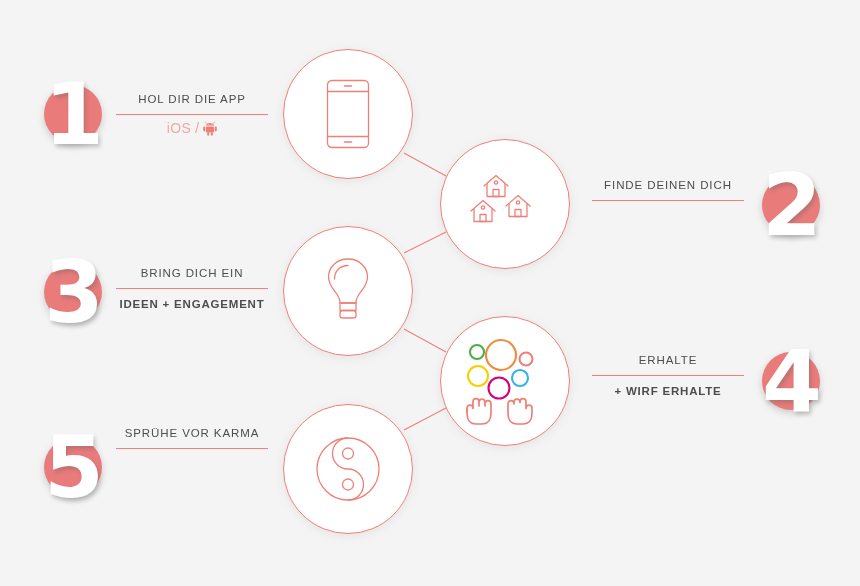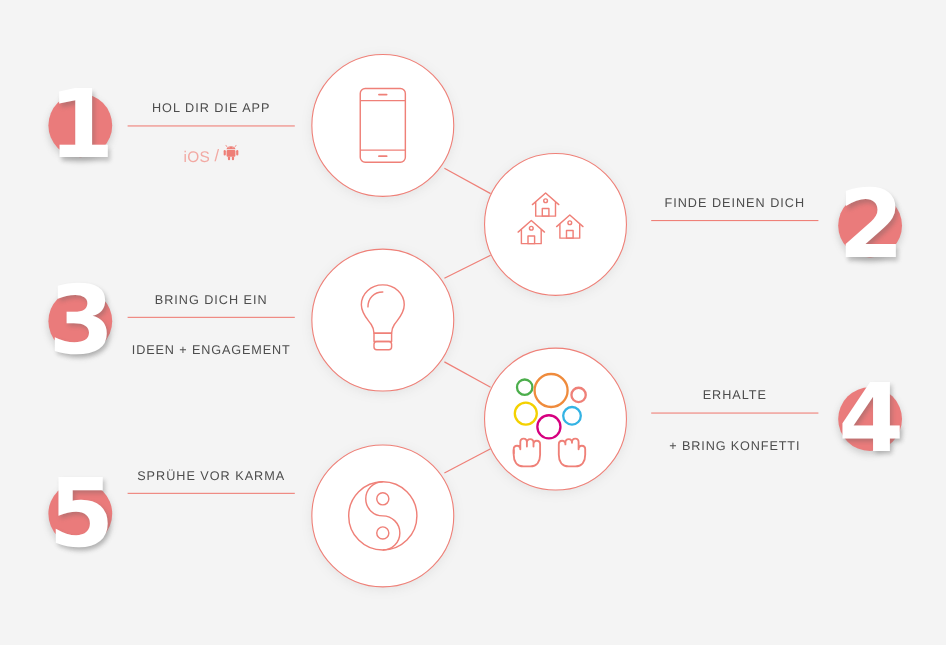--- a/index.html
+++ b/index.html
@@ -60,34 +60,34 @@
     line-height:14px;
   }
   .step-label .rule{
     height:1px;
     background:#ef8078;
     width:152px;
     margin:8px 0 0 0;
   }
   .step-label .sub{
     font-size:11.5px;
-    font-weight:400;
+    font-weight:700;
     letter-spacing:0.8px;
     color:#4d4d4d;
     white-space:nowrap;
     line-height:14px;
-    margin-top:23px;
+    margin-top:8px;
   }
   .step-label.align-center{ text-align:center; }
 
   
   .platforms{
-    margin-top:16px;
+    margin-top:6px;
     display:flex;
-    align-items:flex-end;
+    align-items:flex-start;
     justify-content:center;
     gap:4px;
     line-height:14px;
   }
   .platforms .ios{
     font-size:14px;
     color:#f2a9a3;
     letter-spacing:0.3px;
   }
   .platforms .slash{
@@ -231,21 +231,21 @@
 
           <path d="M54 86 C47.5 86 45 81 45 75.5 L45 66 C45 64 46.4 62.7 48 62.7 C49.6 62.7 51 64 51 66 L51 64.5 C51 62.5 52.4 61.2 54 61.2 C55.6 61.2 57 62.5 57 64.5 L57 64 C57 62 58.4 60.7 60 60.7 C61.6 60.7 63 62 63 64 L63 70.5 C63 68.5 64.4 67.2 66 67.2 C67.6 67.2 69 68.5 69 70.5 L69 75.5 C69 81 66.5 86 60 86 Z"></path>
         </g>
       </svg>
     </span>
   </div>
 
   <div class="step-label align-center" style="left:592px; top:353px;">
     <div class="title">ERHALTE</div>
     <div class="rule"></div>
-    <div class="sub">+ BRING KONFETTI</div>
+    <div class="sub">+ WIRF ERHALTE</div>
   </div>
 
   <div class="step-badge" style="left:762px; top:352px;">
     <span class="digit">4</span>
   </div>
 
   <div class="step-badge" style="left:44px; top:438px;">
     <span class="digit">5</span>
   </div>
 

